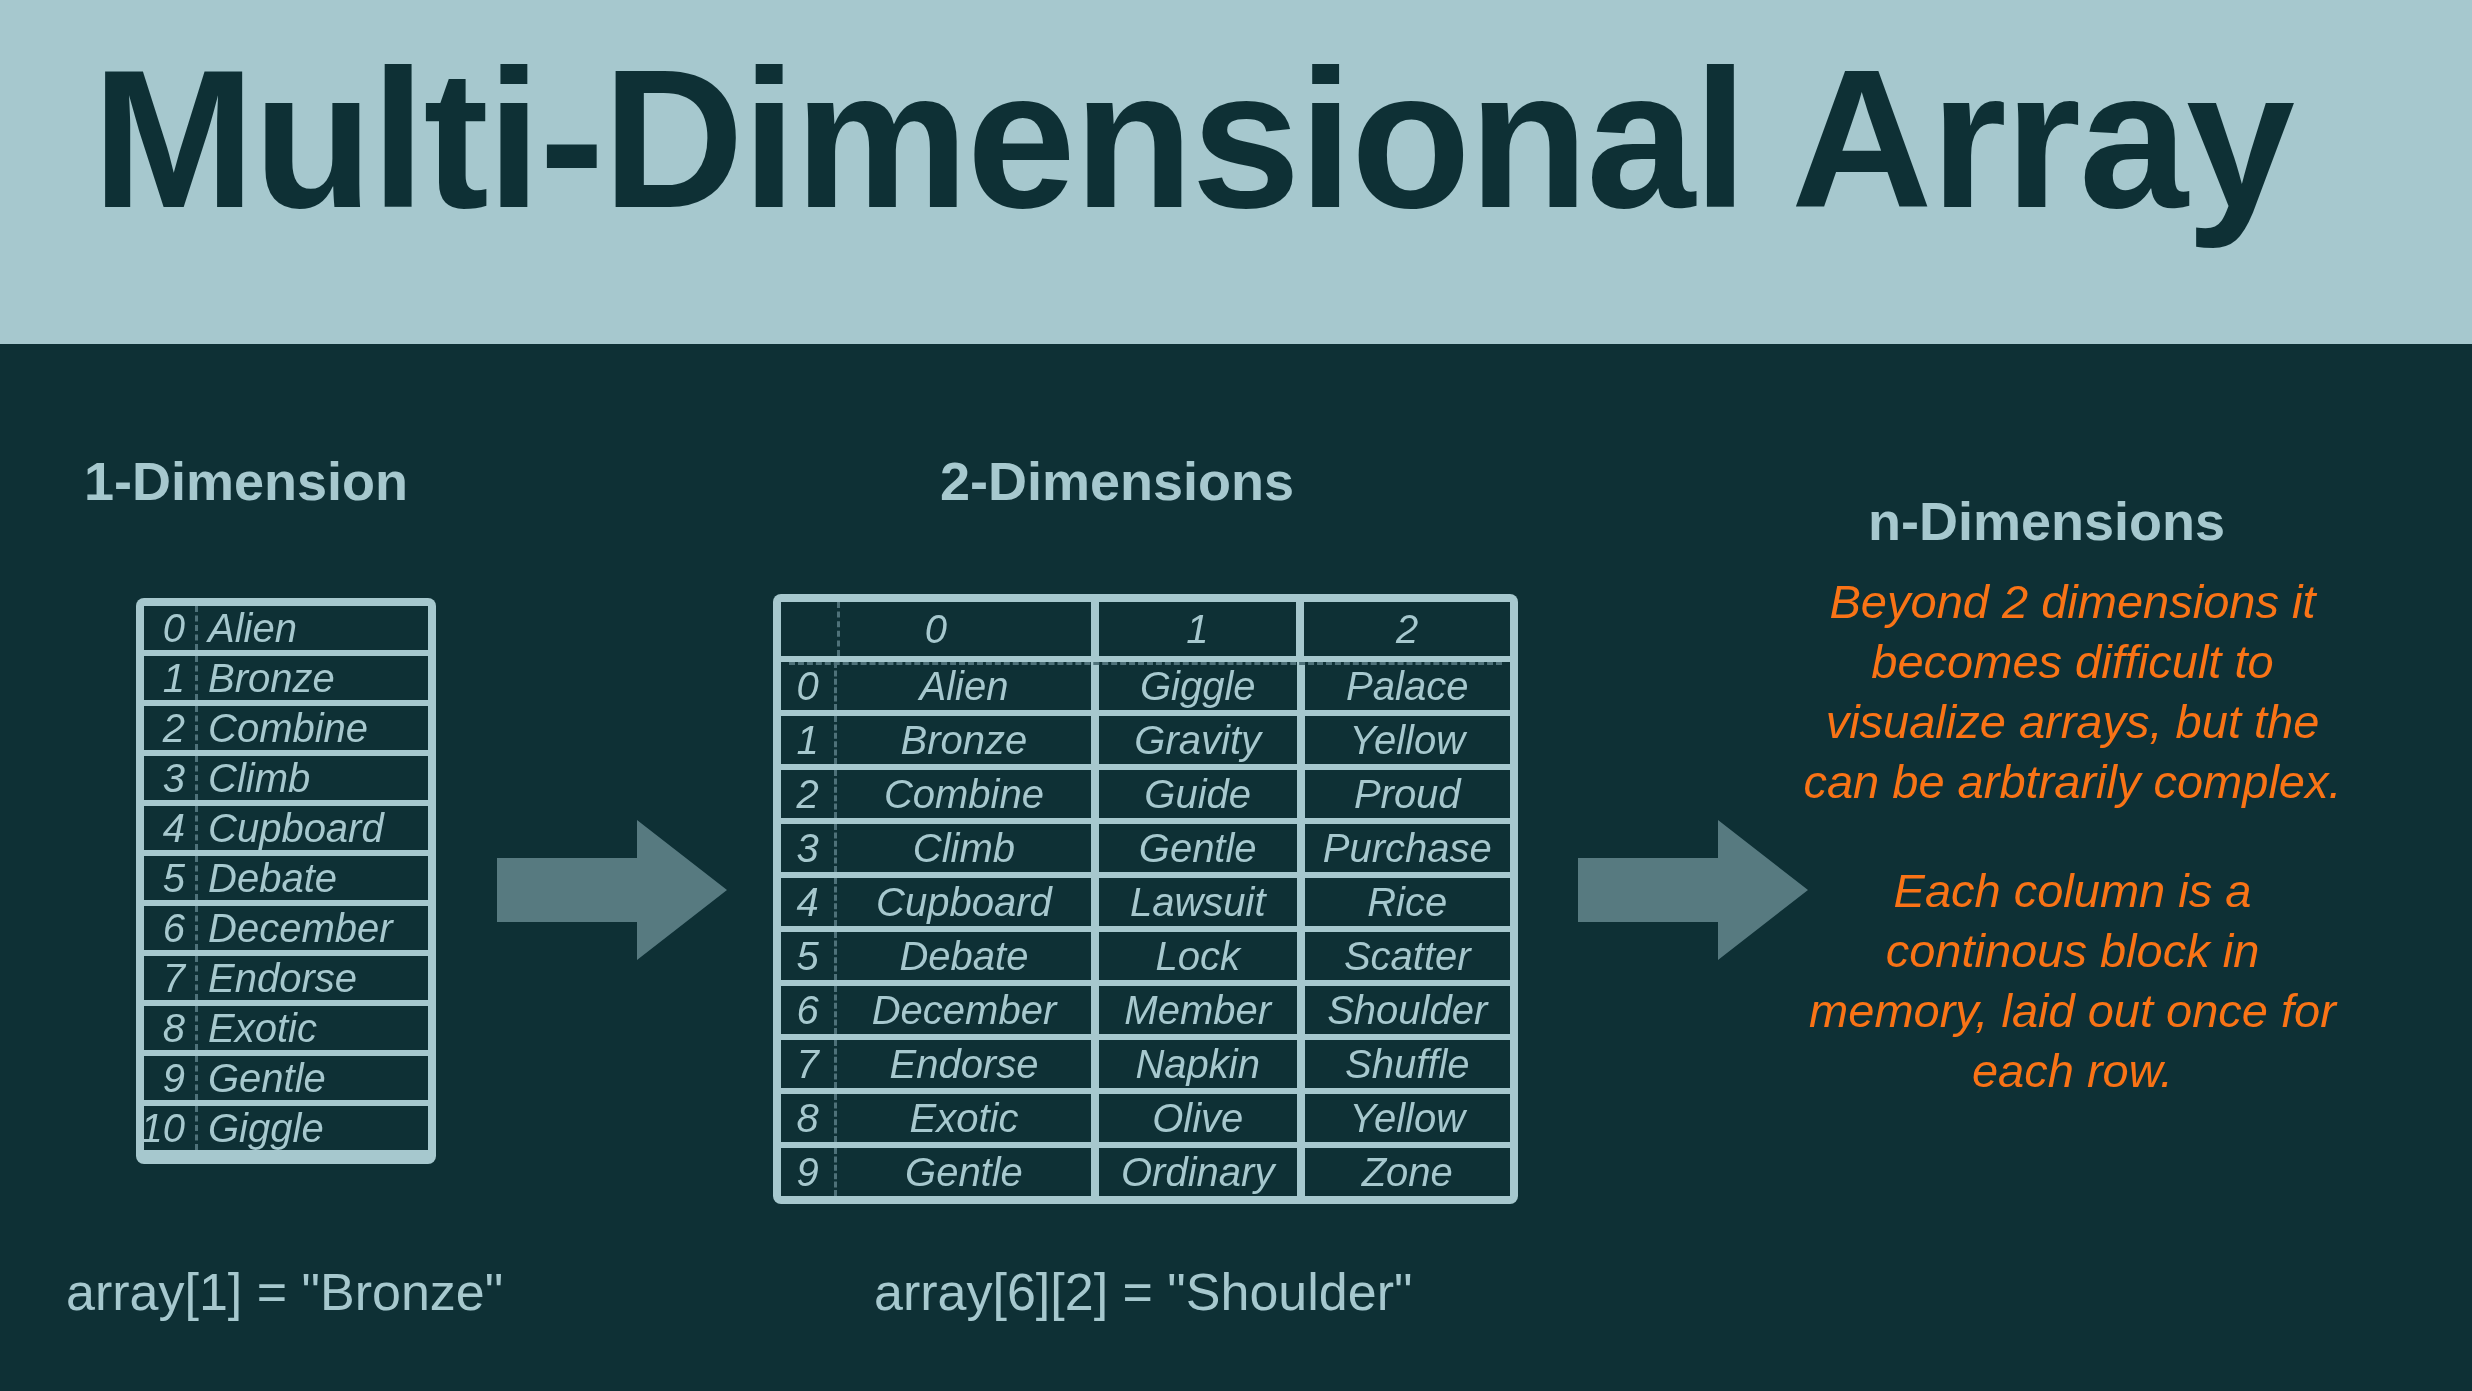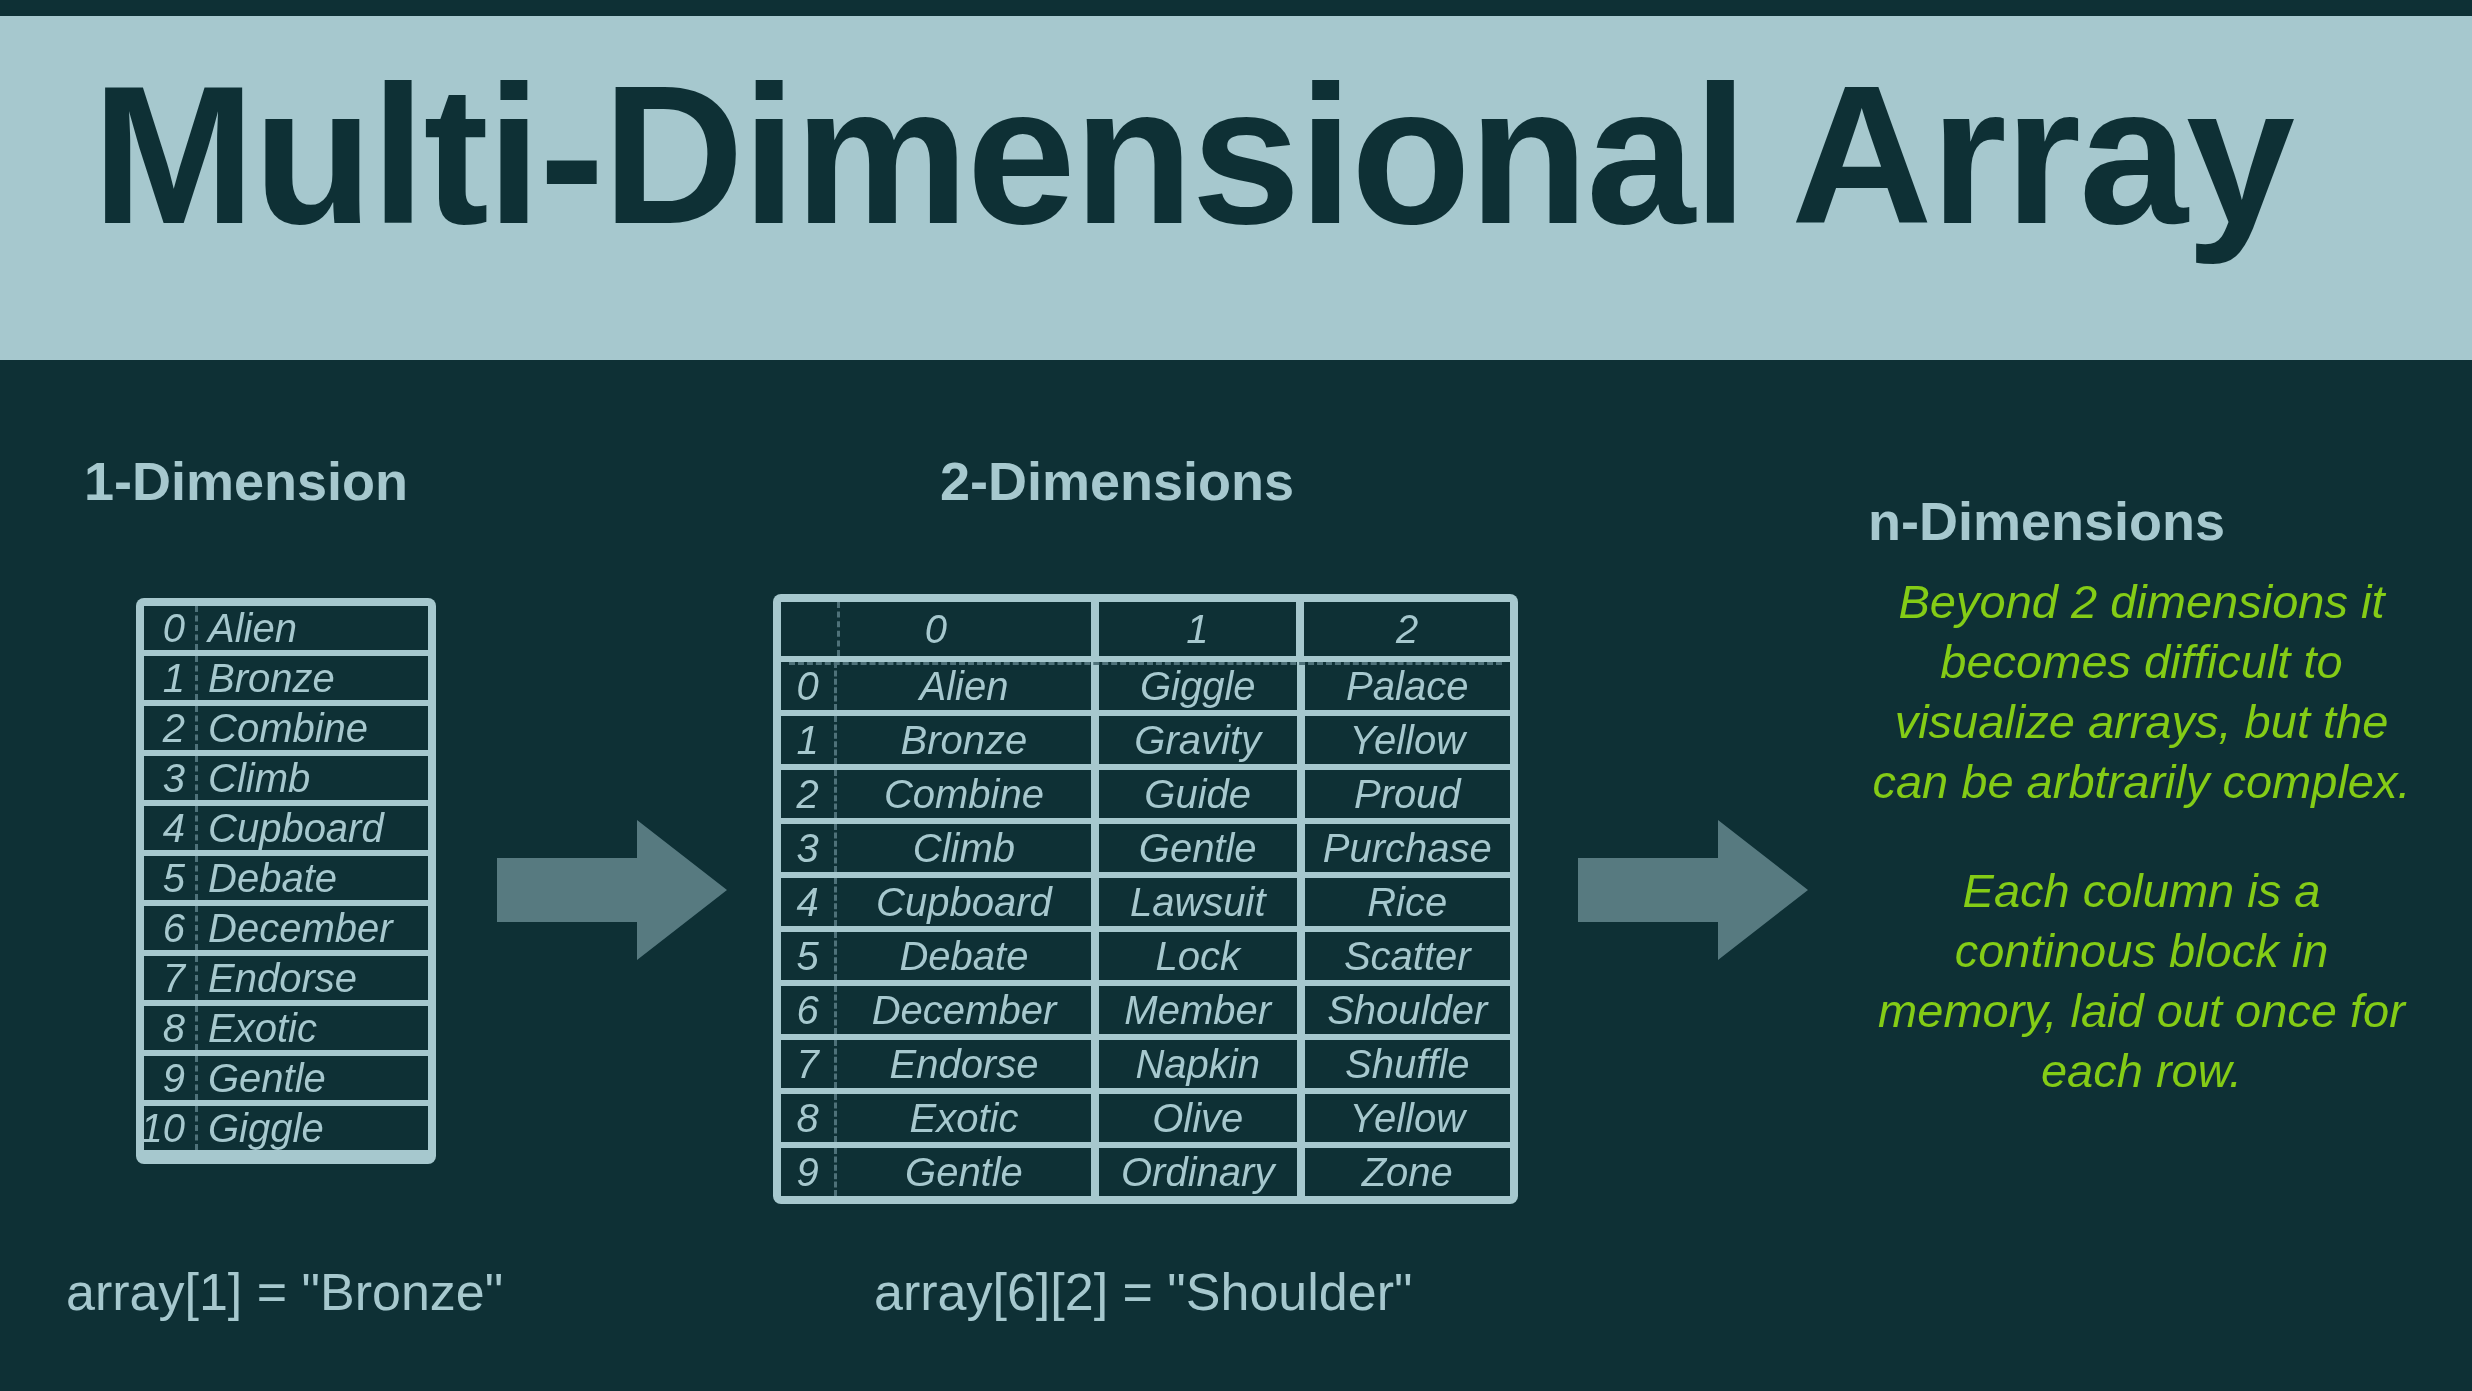--- a/index.html
+++ b/index.html
@@ -12,21 +12,21 @@
     background: #0e3035;
     font-family: "Liberation Sans", sans-serif;
     overflow: hidden;
     position: relative;
   }
 
   
   #header-band {
     position: absolute;
     left: 0;
-    top: 16px;
+    top: 0;
     width: 2472px;
     height: 344px;
     background: #a6c8ce;
   }
   #page-title {
     position: absolute;
     left: 92px;
     top: 42px;
     font-size: 196px;
     font-weight: bold;
@@ -173,25 +173,25 @@
     left: 56px;
     top: 0;
     height: 54px;
     border-left: 3px dashed #4e7179;
     z-index: 4;
   }
 
   
   #nd-text {
     position: absolute;
-    left: 1859px;
+    left: 1790px;
     top: 572px;
     width: 565px;
     text-align: center;
-    color: #84cc16;
+    color: #f97316;
     font-style: italic;
     font-size: 47px;
     line-height: 1.28;
   }
   #nd-text p { margin: 0 0 48px 0; }
   #nd-text p:last-child { margin-bottom: 12px; }
 
   
   .flow-arrow {
     position: absolute;

